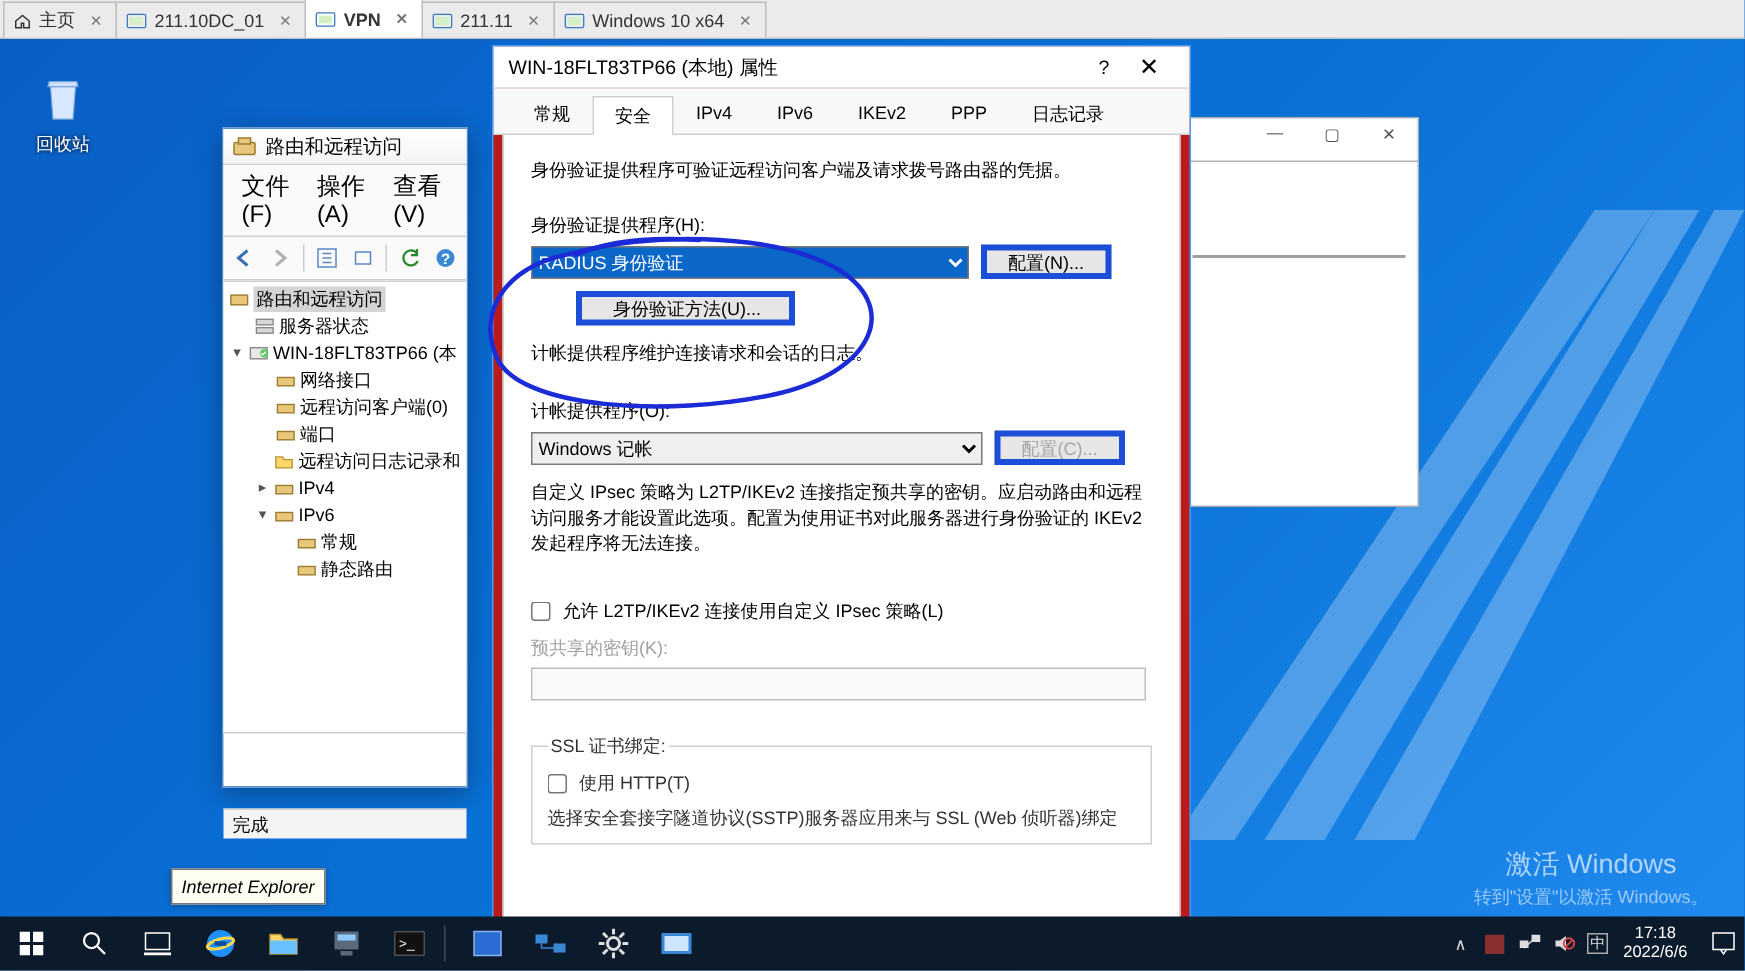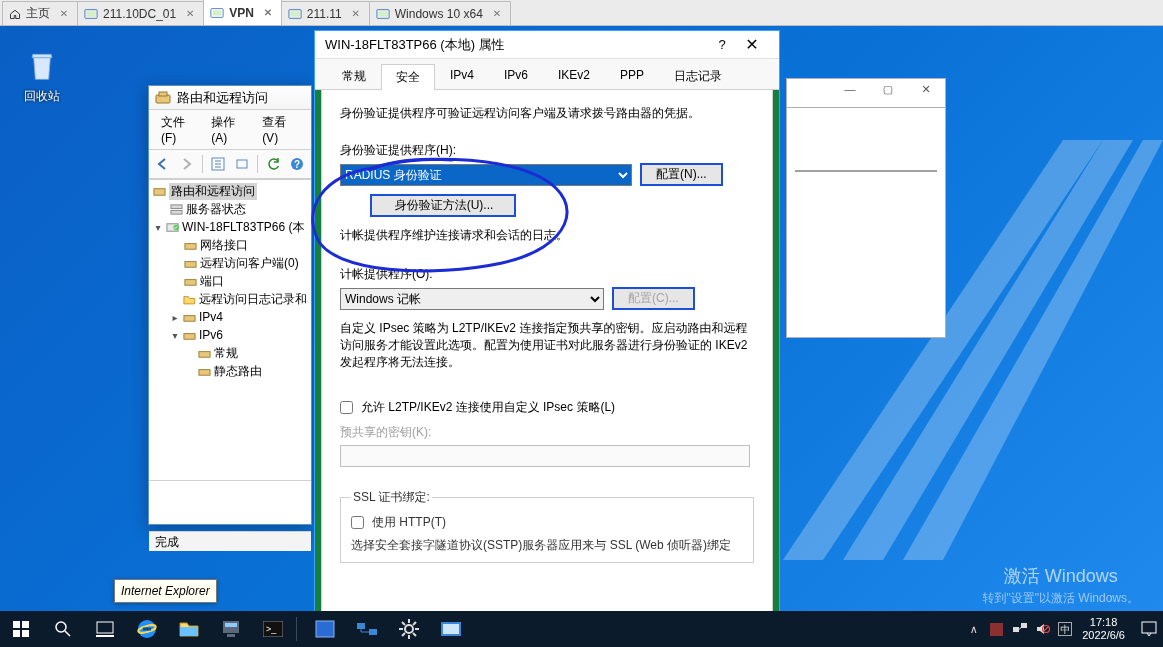--- a/index.html
+++ b/index.html
@@ -17,21 +17,21 @@
   
   .desk-icon { position:absolute; width:60px; display:flex; flex-direction:column; align-items:center; color:#fff; font-size:12px; text-shadow:0 0 3px #000; gap:2px; }
   .desk-icon svg { width:40px; height:40px; }
 
   
   .win { position:absolute; background:#fff; border:1px solid #5a8fc8; box-shadow:0 4px 16px rgba(0,0,0,.3); }
   .win-title { height:24px; display:flex; align-items:center; padding:0 6px; background:linear-gradient(#fff,#f4f4f4); border-bottom:1px solid #d0d0d0; font-size:13px; }
   .title-icon { width:16px; height:16px; margin-right:6px; }
   .spacer { flex:1; }
 
-  .menubar { display:flex; gap:2px; padding:2px 6px; font-size:12px; border-bottom:1px solid #d0d0d0; background:#fafafa; }
+  .menubar { display:flex; gap:2px; padding:2px 6px; font-size:16px; border-bottom:1px solid #d0d0d0; background:#fafafa; }
   .menubar > span { padding:2px 6px; }
   .toolbar { display:flex; align-items:center; gap:4px; padding:3px 4px; border-bottom:1px solid #d0d0d0; background:#fafafa; }
   .tbtn { width:22px; height:22px; display:flex; align-items:center; justify-content:center; border:1px solid transparent; }
   .tsep { width:1px; height:18px; background:#ccc; margin:0 2px; }
 
   
   .mmc { position:absolute; left:148px; top:85px; width:164px; height:440px; }
   .mmc-status { height:20px; border-top:1px solid #d0d0d0; font-size:12px; padding-left:6px; line-height:20px; background:#f4f4f4; }
   .tree { height:302px; border-top:1px solid #d0d0d0; border-bottom:1px solid #d0d0d0; overflow:auto; font-size:12px; padding:2px 0 2px 4px; background:#fff; }
   .tree-row { display:flex; align-items:center; gap:3px; height:18px; padding-right:4px; white-space:nowrap; }
@@ -41,34 +41,34 @@
   .tico { width:13px; height:13px; display:flex; align-items:center; justify-content:center; }
 
   
   .subwin { position:absolute; left:786px; top:78px; width:160px; height:30px; background:#fff; border:1px solid #b0b0b0; }
   .subwin .ctrls { position:absolute; right:4px; top:4px; display:flex; gap:8px; align-items:center;}
   .sw-btn { width:30px; height:18px; text-align:center; font-size:11px; color:#555; }
   .rras-client { position:absolute; left:786px; top:108px; width:160px; height:230px; background:#fff; border:1px solid #b0b0b0; border-top:none; }
   .rras-client::before { content:""; position:absolute; left:8px; right:8px; top:62px; height:2px; background:#a0a0a0; }
 
   
-  .dlg { position:absolute; left:314px; top:30px; width:466px; height:594px; background:#15803d; border:1px solid #3ea0ff; }
+  .dlg { position:absolute; left:328px; top:30px; width:466px; height:594px; background:#b91c1c; border:1px solid #3ea0ff; }
   .dlg-title { height:28px; display:flex; align-items:center; padding:0 10px; font-size:13px; background:#fff; border-bottom:1px solid #e0e0e0; }
   .dlg-help { width:26px; text-align:center; font-size:13px; }
   .dlg-close { width:34px; text-align:center; font-size:16px; }
 
   .tabstrip { display:flex; background:#f8f8f8; border-bottom:1px solid #cfcfcf; font-size:12px; padding:4px 6px 0 12px;}
   .tabstrip > span { padding:4px 14px 4px 14px; border:1px solid transparent; border-bottom:none; }
   .tabstrip > span.act { background:#fff; border-color:#cfcfcf; position:relative; top:1px;}
   .dlg-body { padding:14px 18px 8px 18px; background:#fff; font-size:12px; color:#333; margin:0 6px 6px 6px; border:1px solid #cfcfcf; border-top:none; height:528px; position:relative;}
   .lbl { color:#000; }
   .row { display:flex; align-items:center; gap:8px; }
   select.combo { height:22px; border:1px solid #7a7a7a; font-size:12px; }
   select.selcombo { background:#0a66c7; color:#fff; }
-  .btn { height:23px; padding:0 14px; background:#e6e6e6; border:2px solid #1d4ed8; font-size:12px; }
+  .btn { height:23px; padding:0 14px; background:#e6e6e6; border:4px solid #1d4ed8; font-size:12px; }
   .btn[disabled] { color:#a5a5a5; }
   input[type=checkbox] { width:13px; height:13px; margin:0; }
   fieldset { border:1px solid #cfcfcf; padding:8px 10px; font-size:12px; margin:0; }
   .disabled { color:#a0a0a0; }
   input.txt { height:22px; border:1px solid #bfbfbf; padding:0 4px; width:280px;}
 
   
   .annot { position:absolute; pointer-events:none; stroke:#1b2bd6; fill:none; stroke-width:3; stroke-linecap:round; }
 
   
@@ -358,21 +358,21 @@
       <button class="btn">配置(N)...</button>
     </div>
     <div style="margin-top:8px; margin-left:30px;">
       <button class="btn" style="width:146px;padding-left:16px;">身份验证方法(U)...</button>
     </div>
 
     <div class="lbl" style="margin-top:10px;">计帐提供程序维护连接请求和会话的日志。</div>
 
     <div class="lbl" style="margin-top:22px">计帐提供程序(O):</div>
     <div class="row" style="margin-top:4px">
-      <select class="combo" style="width:264px">
+      <select class="combo" style="width:301px">
         <option>Windows 记帐</option>
       </select>
       <button class="btn" disabled="">配置(C)...</button>
     </div>
 
     <div class="lbl" style="margin-top:10px; line-height:17px;">自定义 IPsec 策略为 L2TP/IKEv2 连接指定预共享的密钥。应启动路由和远程访问服务才能设置此选项。配置为使用证书对此服务器进行身份验证的 IKEv2 发起程序将无法连接。</div>
 
     <div class="row" style="margin-top:28px;">
       <input type="checkbox" style="">
       <span class="lbl">允许 L2TP/IKEv2 连接使用自定义 IPsec 策略(L)</span>

